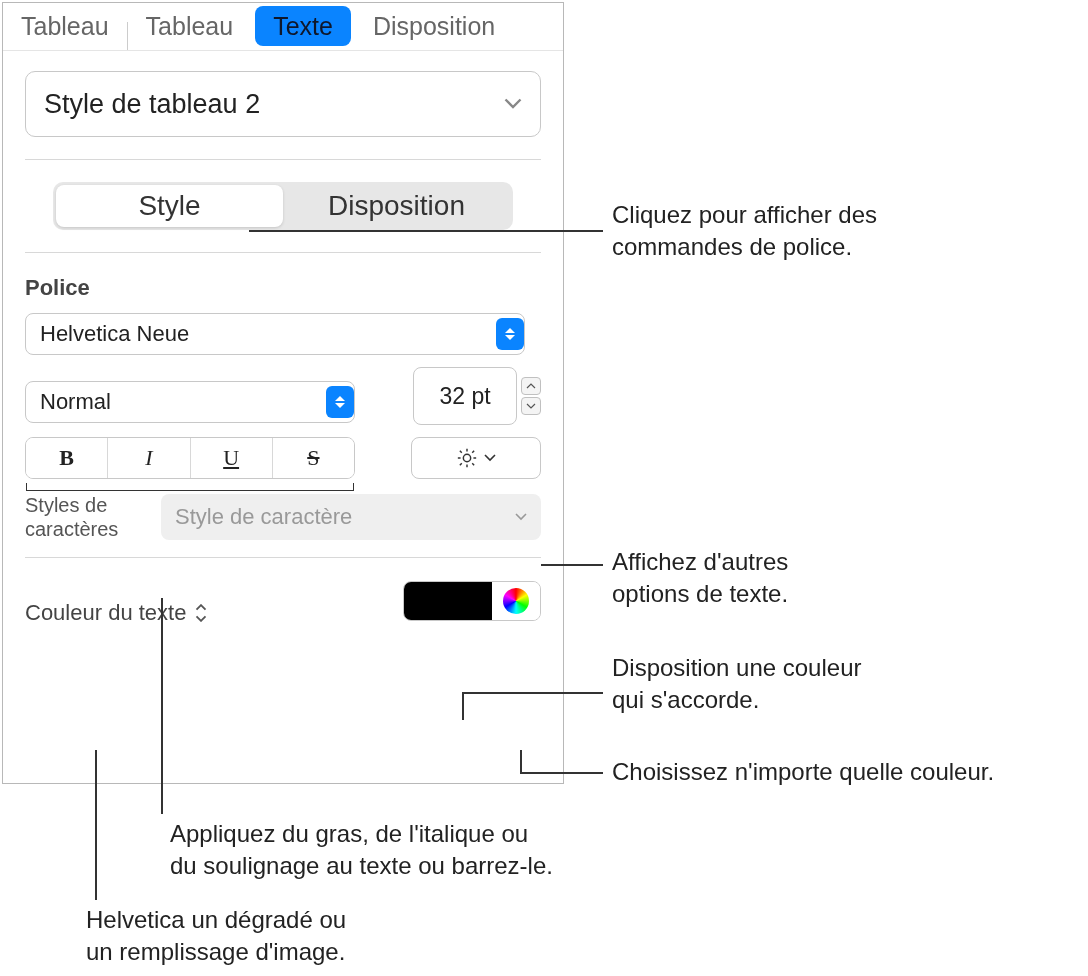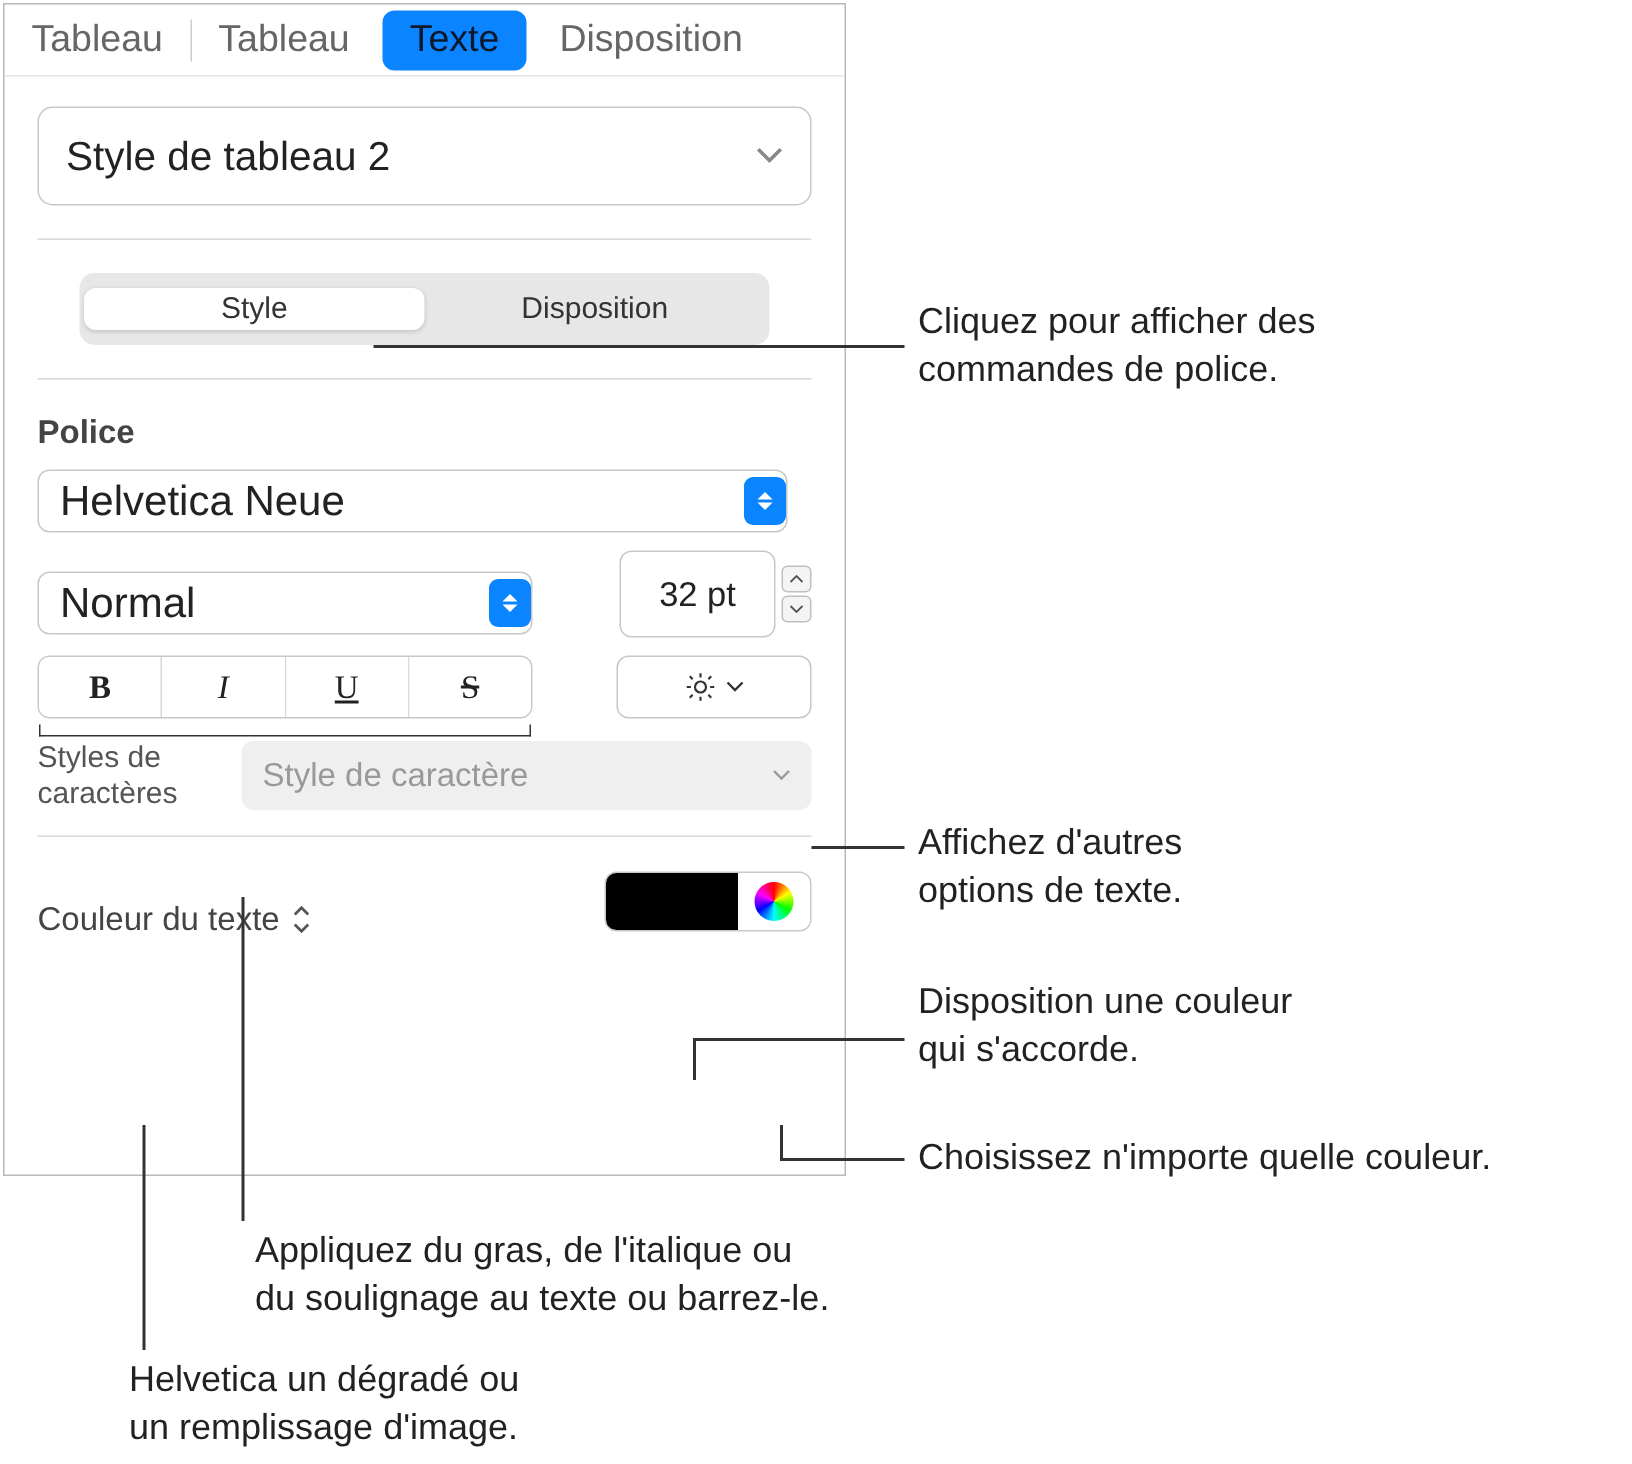--- a/index.html
+++ b/index.html
@@ -17,21 +17,21 @@
       left: 2px;
       top: 2px;
       width: 562px;
       height: 782px;
       border: 1px solid #b8b8b8;
       background: #fff;
       overflow: hidden;
     }
     .top-tabs {
       display: flex;
-      align-items: center;
+      align-items: flex-end;
       height: 48px;
       padding: 0;
       border-bottom: 1px solid #e5e5e5;
     }
     .top-tab {
       padding: 0 18px;
       height: 48px;
       display: flex;
       align-items: center;
       justify-content: center;
@@ -79,25 +79,25 @@
       height: 48px;
       border-radius: 10px;
       background: #e7e7e7;
       display: flex;
       align-items: center;
       padding: 3px;
       margin: 0 auto;
     }
     .seg {
       flex: 1;
-      height: 28px;
-      display: flex;
-      align-items: center;
-      justify-content: center;
-      font-size: 20px;
+      height: 42px;
+      display: flex;
+      align-items: center;
+      justify-content: center;
+      font-size: 28px;
       color: #333;
       border-radius: 8px;
       cursor: pointer;
     }
     .seg.active {
       background: #fff;
       box-shadow: 0 1px 3px rgba(0,0,0,0.15);
     }
     .section-label {
       font-size: 22px;
@@ -106,21 +106,21 @@
       font-weight: 600;
     }
     .popup {
       height: 42px;
       border: 1px solid #c8c8c8;
       border-radius: 8px;
       display: flex;
       align-items: center;
       padding: 0 0 0 14px;
       justify-content: space-between;
-      font-size: 28px;
+      font-size: 22px;
       background: #fff;
       cursor: pointer;
     }
     .popup-caret {
       width: 28px;
       height: 32px;
       background: #0a84ff;
       border-radius: 6px;
       display: flex;
       flex-direction: column;

